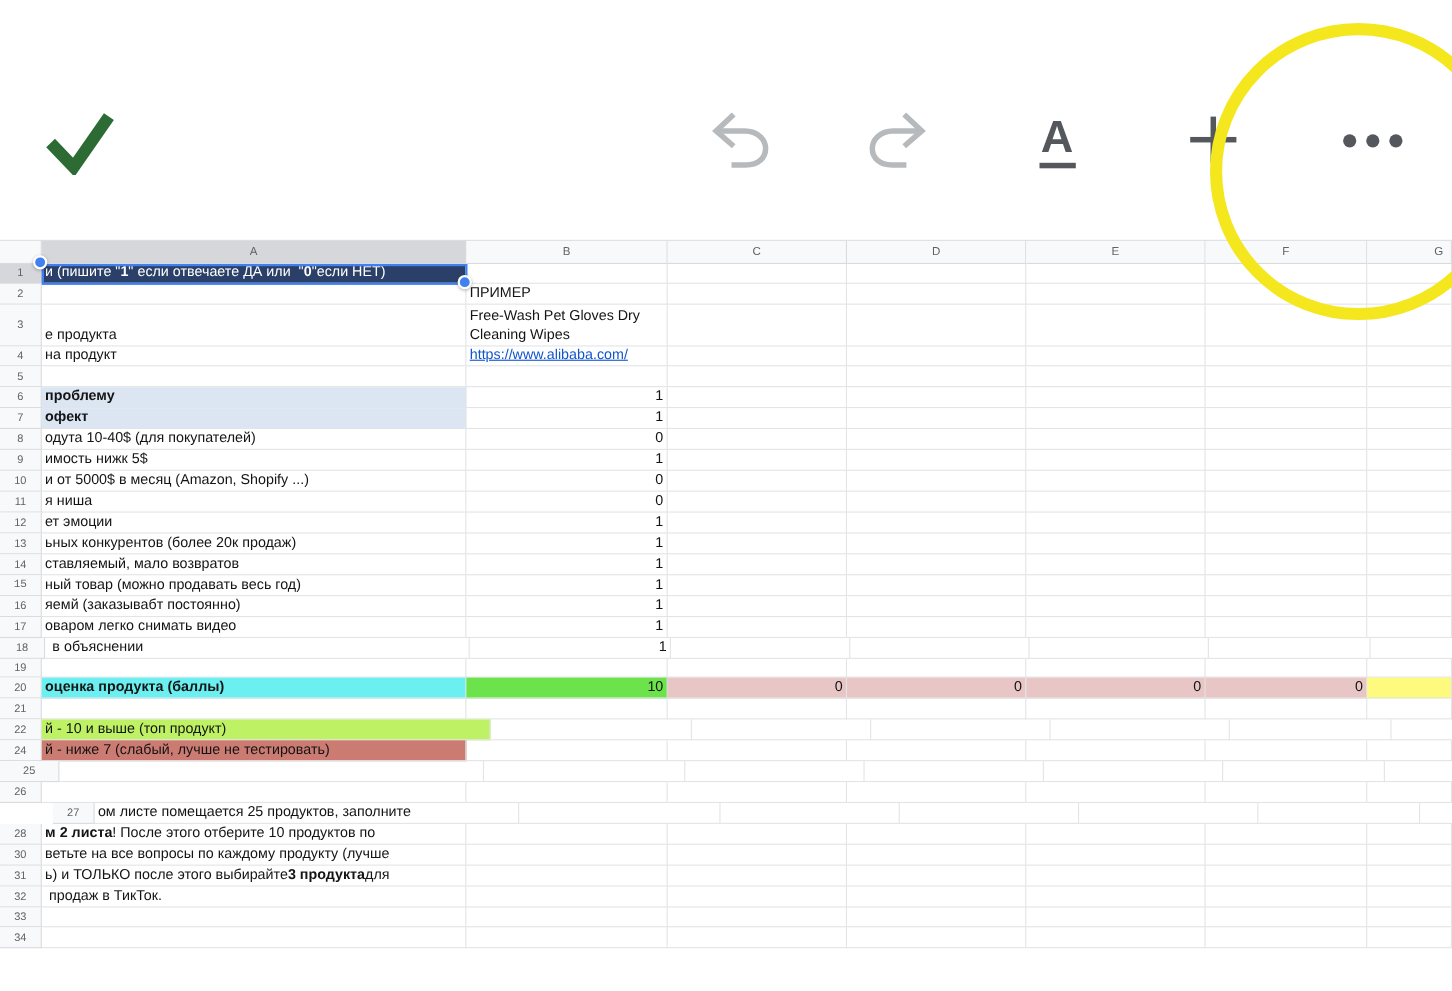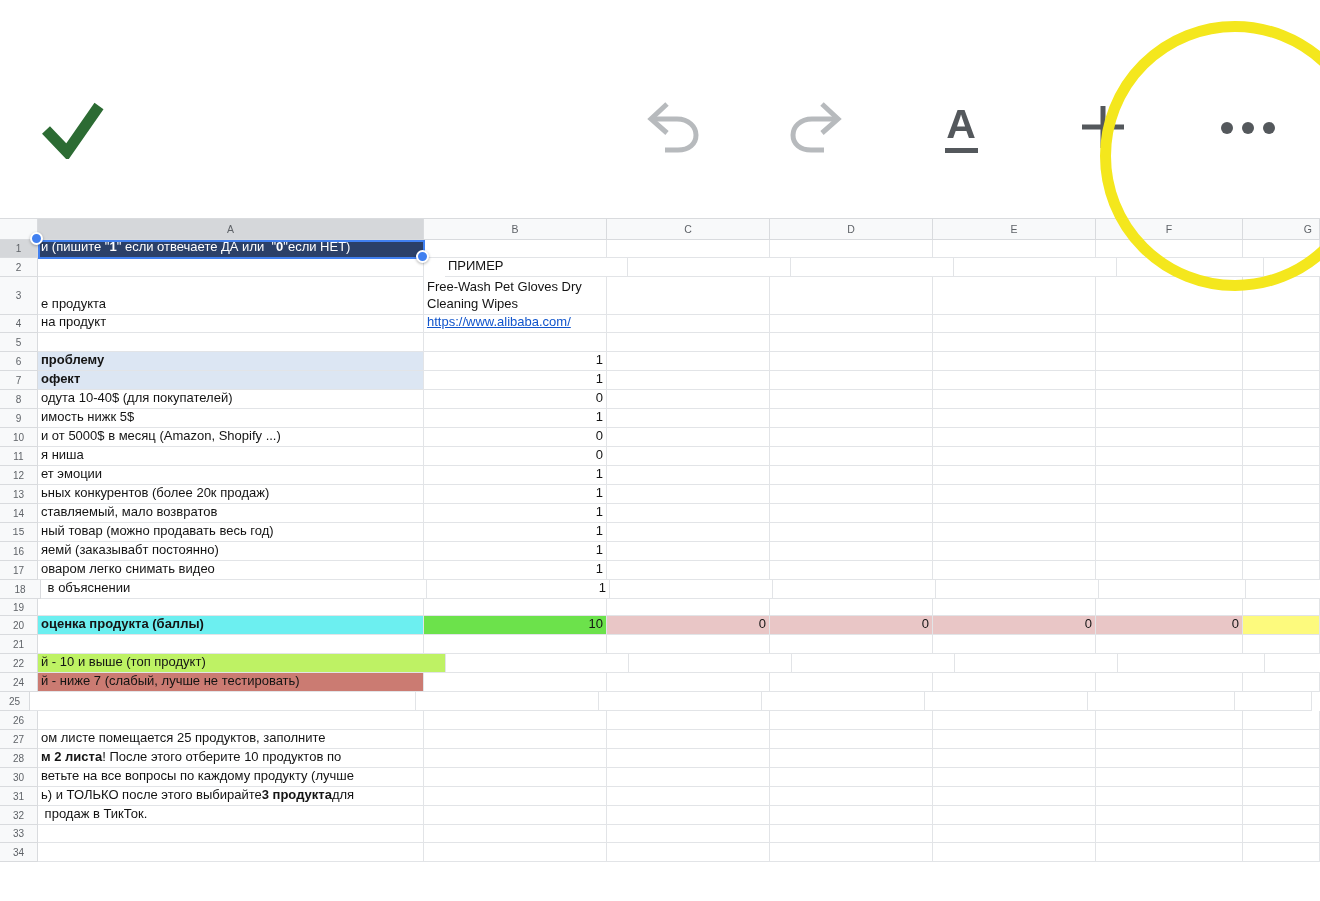--- a/index.html
+++ b/index.html
@@ -143,21 +143,21 @@
         <div class="cell" style="width: 183px;"></div>
         <div class="cell" style="width: 163px;"></div>
         <div class="cell" style="width: 163px;"></div>
         <div class="cell" style="width: 163px;"></div>
         <div class="cell" style="width: 147px;"></div>
         <div class="cell" style="width: 77px;"></div>
       </div>
       <div class="row" style="height: 19px;">
         <div class="ch gut" style="width: 38px;">2</div>
         <div class="cell" style="width: 386px;"></div>
-        <div class="cell" style="width: 183px; margin-left: 21px;">
+        <div class="cell" style="width: 183px;">
           <span>ПРИМЕР</span>
         </div>
         <div class="cell" style="width: 163px;"></div>
         <div class="cell" style="width: 163px;"></div>
         <div class="cell" style="width: 163px;"></div>
         <div class="cell" style="width: 147px;"></div>
         <div class="cell" style="width: 77px;"></div>
       </div>
       <div class="row" style="height: 38px;">
         <div class="ch gut" style="width: 38px;">3</div>
@@ -441,40 +441,40 @@
           <span>й - ниже 7 (слабый, лучше не тестировать)</span>
         </div>
         <div class="cell" style="width: 183px;"></div>
         <div class="cell" style="width: 163px;"></div>
         <div class="cell" style="width: 163px;"></div>
         <div class="cell" style="width: 163px;"></div>
         <div class="cell" style="width: 147px;"></div>
         <div class="cell" style="width: 77px;"></div>
       </div>
       <div class="row" style="height: 19px;">
-        <div class="ch gut" style="width: 30px;">25</div>
+        <div class="ch gut" style="width: 54px;">25</div>
         <div class="cell" style="width: 386px;"></div>
         <div class="cell" style="width: 183px;"></div>
         <div class="cell" style="width: 163px;"></div>
         <div class="cell" style="width: 163px;"></div>
         <div class="cell" style="width: 163px;"></div>
         <div class="cell" style="width: 147px;"></div>
         <div class="cell" style="width: 77px;"></div>
       </div>
       <div class="row" style="height: 19px;">
         <div class="ch gut" style="width: 38px;">26</div>
         <div class="cell" style="width: 386px;"></div>
         <div class="cell" style="width: 183px;"></div>
         <div class="cell" style="width: 163px;"></div>
         <div class="cell" style="width: 163px;"></div>
         <div class="cell" style="width: 163px;"></div>
         <div class="cell" style="width: 147px;"></div>
         <div class="cell" style="width: 77px;"></div>
       </div>
-      <div class="row" style="height: 19px;">
+      <div class="row" style="height: 19px; padding-left: 48px;">
         <div class="ch gut" style="width: 38px;">27</div>
         <div class="cell" style="width: 386px;">
           <span>ом листе помещается 25 продуктов, заполните</span>
         </div>
         <div class="cell" style="width: 183px;"></div>
         <div class="cell" style="width: 163px;"></div>
         <div class="cell" style="width: 163px;"></div>
         <div class="cell" style="width: 163px;"></div>
         <div class="cell" style="width: 147px;"></div>
         <div class="cell" style="width: 77px;"></div>

